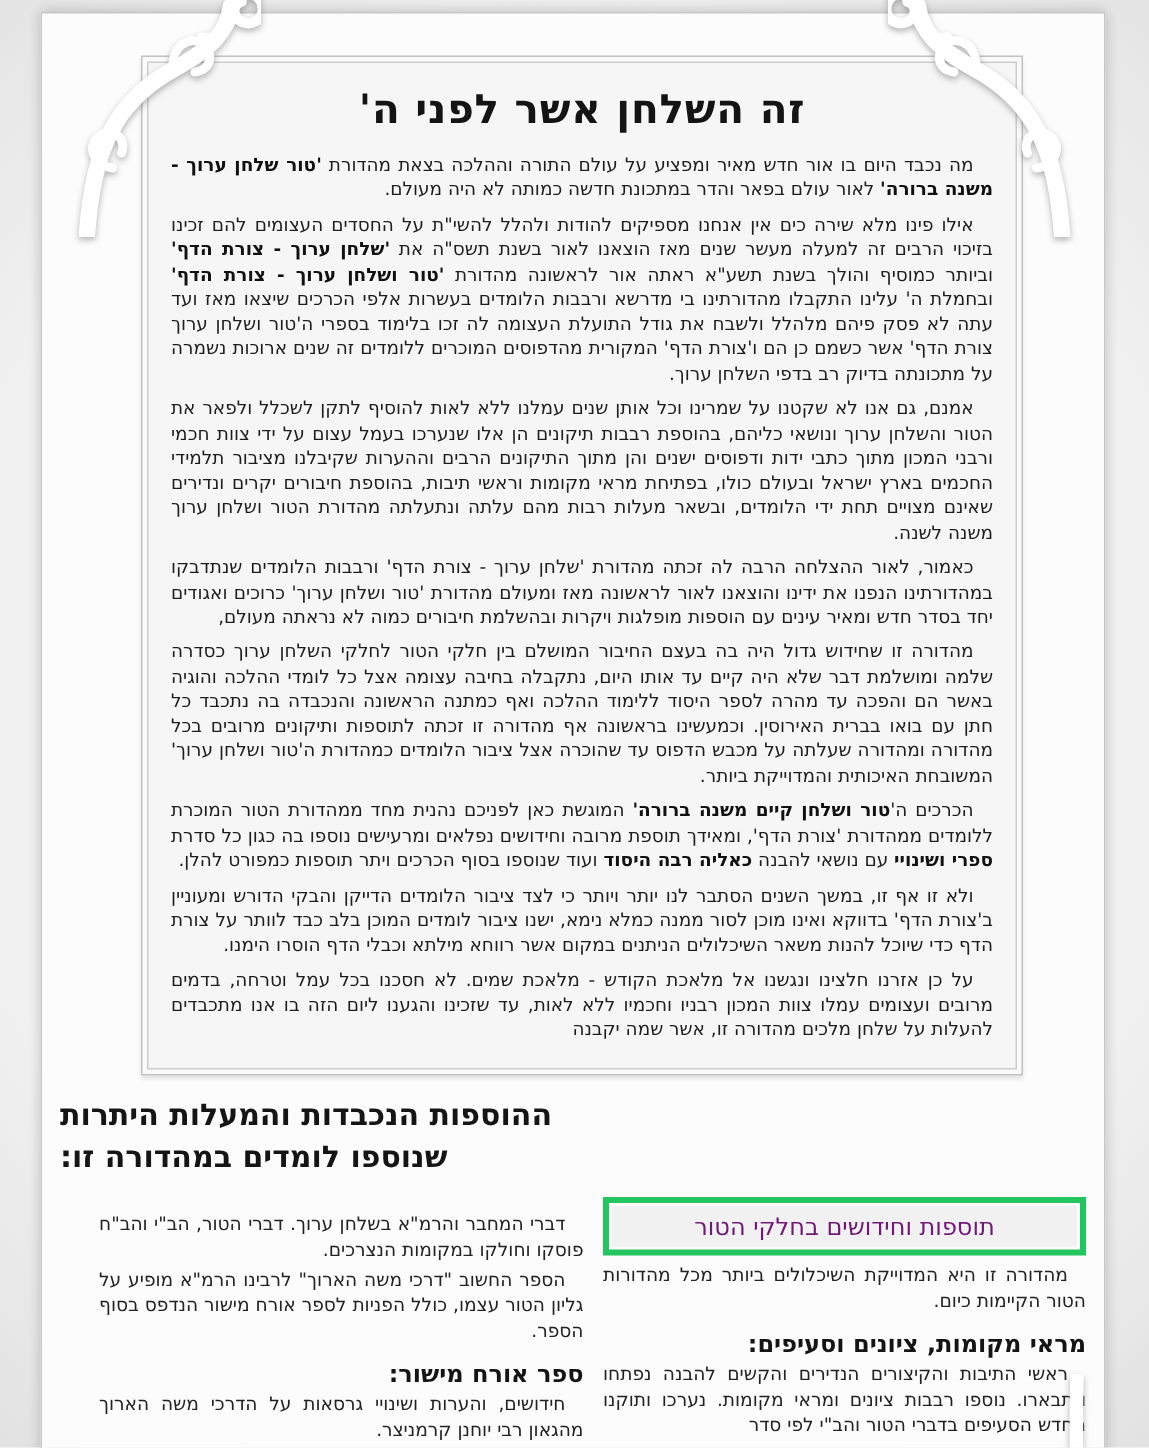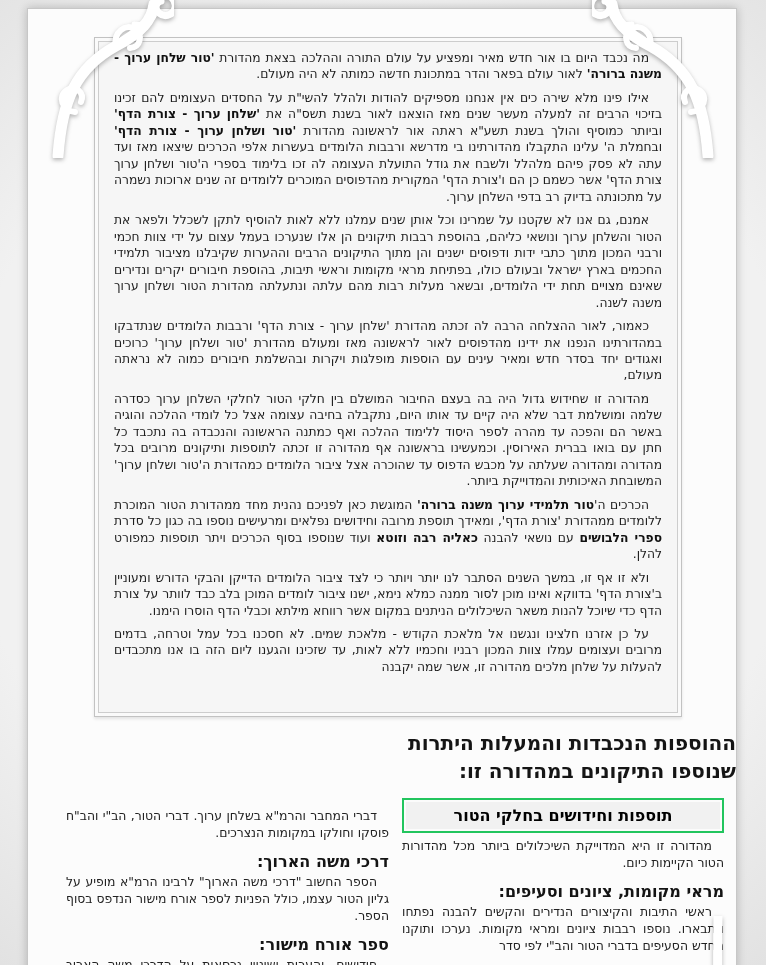--- a/index.html
+++ b/index.html
@@ -32,31 +32,31 @@
     text-align:center;font-weight:bold;font-size:27px;color:#141414;
     margin:8px 0 13px 0;letter-spacing:.5px;
   }
   .intro-p{
     font-size:12.3px;line-height:1.34;color:#1d1d1d;
     text-align:justify;text-indent:13px;margin:0 0 7px 0;
   }
   .intro-p b{font-weight:bold;color:#111;}
   .lower{position:absolute;top:708px;left:0;right:0;direction:rtl;}
   .additions-heading{
-    text-align:right;font-weight:bold;font-size:20px;line-height:1.42;
+    text-align:left;font-weight:bold;font-size:20px;line-height:1.42;
     color:#151515;margin:12px 0 12px 12px;
   }
   .cols{display:flex;direction:rtl;padding:0 12px 0 38px;gap:13px;}
   .col{min-width:0;}
   .col-right{flex:0 0 322px;}
   .col-left{flex:1;}
   .label-box{
-    border:2px solid #22c55e;background:#f1f1f1;
+    border:4px solid #22c55e;background:#f1f1f1;
     box-shadow:inset 0 0 0 2px #fbfbfb;
-    text-align:center;font-weight:bold;font-size:16px;color:#000000;
+    text-align:center;font-weight:normal;font-size:16px;color:#701a75;
     padding:6px 4px;margin-bottom:4px;
   }
   .col-heading{
     font-size:16px;font-weight:bold;color:#141414;margin:11px 0 2px 0;
   }
   .col-text{
     font-size:12.4px;line-height:1.38;color:#222;
     text-align:justify;text-indent:12px;margin:0 0 3px 0;
   }
   .lead{margin-top:9px;}
@@ -87,49 +87,49 @@
     <path d="M30,0 C29,45 30,72 30,94" stroke-width="9"></path>
     <path d="M30,94 c15,4 17,21 4,27 c-11,5 -21,-5 -14,-15" stroke-width="7"></path>
     <path d="M30,60 c-9,2 -15,8 -17,16" stroke-width="5"></path>
   </g>
 </svg>
 
 <div class="sheet">
 
   <div class="main-box">
     <div class="main-box-inner">
+      <div class="page-title">זה השלחן אשר לפני ה'</div>
       <p class="intro-p"><span>מה נכבד היום בו אור חדש מאיר ומפציע על עולם התורה וההלכה בצאת מהדורת </span><b>'טור שלחן ערוך - משנה ברורה'</b><span> לאור עולם בפאר והדר במתכונת חדשה כמותה לא היה מעולם.</span></p>
       <p class="intro-p"><span>אילו פינו מלא שירה כים אין אנחנו מספיקים להודות ולהלל להשי"ת על החסדים העצומים להם זכינו בזיכוי הרבים זה למעלה מעשר שנים מאז הוצאנו לאור בשנת תשס"ה את </span><b>'שלחן ערוך - צורת הדף'</b><span> וביותר כמוסיף והולך בשנת תשע"א ראתה אור לראשונה מהדורת </span><b>'טור ושלחן ערוך - צורת הדף'</b><span> ובחמלת ה' עלינו התקבלו מהדורתינו בי מדרשא ורבבות הלומדים בעשרות אלפי הכרכים שיצאו מאז ועד עתה לא פסק פיהם מלהלל ולשבח את גודל התועלת העצומה לה זכו בלימוד בספרי ה'טור ושלחן ערוך צורת הדף' אשר כשמם כן הם ו'צורת הדף' המקורית מהדפוסים המוכרים ללומדים זה שנים ארוכות נשמרה על מתכונתה בדיוק רב בדפי השלחן ערוך.</span></p>
       <p class="intro-p"><span>אמנם, גם אנו לא שקטנו על שמרינו וכל אותן שנים עמלנו ללא לאות להוסיף לתקן לשכלל ולפאר את הטור והשלחן ערוך ונושאי כליהם, בהוספת רבבות תיקונים הן אלו שנערכו בעמל עצום על ידי צוות חכמי ורבני המכון מתוך כתבי ידות ודפוסים ישנים והן מתוך התיקונים הרבים וההערות שקיבלנו מציבור תלמידי החכמים בארץ ישראל ובעולם כולו, בפתיחת מראי מקומות וראשי תיבות, בהוספת חיבורים יקרים ונדירים שאינם מצויים תחת ידי הלומדים, ובשאר מעלות רבות מהם עלתה ונתעלתה מהדורת הטור ושלחן ערוך משנה לשנה.</span></p>
-      <p class="intro-p"><span>כאמור, לאור ההצלחה הרבה לה זכתה מהדורת 'שלחן ערוך - צורת הדף' ורבבות הלומדים שנתדבקו במהדורתינו הנפנו את ידינו מהדפוסים לאור לראשונה מאז ומעולם מהדורת 'טור ושלחן ערוך' כרוכים ואגודים יחד בסדר חדש ומאיר עינים עם הוספות מופלגות ויקרות ובהשלמת חיבורים כמוה לא נראתה מעולם,</span></p>
+      <p class="intro-p"><span>כאמור, לאור ההצלחה הרבה לה זכתה מהדורת 'שלחן ערוך - צורת הדף' ורבבות הלומדים שנתדבקו במהדורתינו הנפנו את ידינו והוצאנו לאור לראשונה מאז ומעולם מהדורת 'טור ושלחן ערוך' כרוכים ואגודים יחד בסדר חדש ומאיר עינים עם הוספות מופלגות ויקרות ובהשלמת חיבורים כמוה לא נראתה מעולם,</span></p>
       <p class="intro-p"><span>מהדורה זו שחידוש גדול היה בה בעצם החיבור המושלם בין חלקי הטור לחלקי השלחן ערוך כסדרה שלמה ומושלמת דבר שלא היה קיים עד אותו היום, נתקבלה בחיבה עצומה אצל כל לומדי ההלכה והוגיה באשר הם והפכה עד מהרה לספר היסוד ללימוד ההלכה ואף כמתנה הראשונה והנכבדה בה נתכבד כל חתן עם בואו בברית האירוסין. וכמעשינו בראשונה אף מהדורה זו זכתה לתוספות ותיקונים מרובים בכל מהדורה ומהדורה שעלתה על מכבש הדפוס עד שהוכרה אצל ציבור הלומדים כמהדורת ה'טור ושלחן ערוך' המשובחת האיכותית והמדוייקת ביותר.</span></p>
-      <p class="intro-p"><span>הכרכים ה'</span><b>טור תלמידי ערוך משנה ברורה'</b><span> המוגשת כאן לפניכם נהנית מחד ממהדורת הטור המוכרת ללומדים ממהדורת 'צורת הדף', ומאידך תוספת מרובה וחידושים נפלאים ומרעישים נוספו בה כגון כל סדרת </span><b>ספרי הלבושים</b><span> עם נושאי להבנה </span><b>כאליה רבה וזוטא</b><span> ועוד שנוספו בסוף הכרכים ויתר תוספות כמפורט להלן.</span></p>
+      <p class="intro-p"><span>הכרכים ה'</span><b>טור ושלחן קיים משנה ברורה'</b><span> המוגשת כאן לפניכם נהנית מחד ממהדורת הטור המוכרת ללומדים ממהדורת 'צורת הדף', ומאידך תוספת מרובה וחידושים נפלאים ומרעישים נוספו בה כגון כל סדרת </span><b>ספרי ושינויי</b><span> עם נושאי להבנה </span><b>כאליה רבה היסוד</b><span> ועוד שנוספו בסוף הכרכים ויתר תוספות כמפורט להלן.</span></p>
       <p class="intro-p"><span>ולא זו אף זו, במשך השנים הסתבר לנו יותר ויותר כי לצד ציבור הלומדים הדייקן והבקי הדורש ומעוניין ב'צורת הדף' בדווקא ואינו מוכן לסור ממנה כמלא נימא, ישנו ציבור לומדים המוכן בלב כבד לוותר על צורת הדף כדי שיוכל להנות משאר השיכלולים הניתנים במקום אשר רווחא מילתא וכבלי הדף הוסרו הימנו.</span></p>
       <p class="intro-p"><span>על כן אזרנו חלצינו ונגשנו אל מלאכת הקודש - מלאכת שמים. לא חסכנו בכל עמל וטרחה, בדמים מרובים ועצומים עמלו צוות המכון רבניו וחכמיו ללא לאות, עד שזכינו והגענו ליום הזה בו אנו מתכבדים להעלות על שלחן מלכים מהדורה זו, אשר שמה יקבנה </span></p>
     </div>
   </div>
 
   <div class="lower">
     <div class="additions-heading">
       <div>ההוספות הנכבדות והמעלות היתרות</div>
-      <div>שנוספו התיקונים במהדורה זו:</div>
+      <div>שנוספו לומדים במהדורה זו:</div>
     </div>
 
     <div class="cols">
 
       <div class="col col-right">
         <div class="label-box">תוספות וחידושים בחלקי הטור</div>
         <p class="col-text">מהדורה זו היא המדוייקת השיכלולים ביותר מכל מהדורות הטור הקיימות כיום.</p>
         <div class="col-heading">מראי מקומות, ציונים וסעיפים:</div>
         <p class="col-text">ראשי התיבות והקיצורים הנדירים והקשים להבנה נפתחו ונתבארו. נוספו רבבות ציונים ומראי מקומות. נערכו ותוקנו מחדש הסעיפים בדברי הטור והב"י לפי סדר</p>
       </div>
 
       <div class="col col-left">
         <p class="col-text lead">דברי המחבר והרמ"א בשלחן ערוך. דברי הטור, הב"י והב"ח פוסקו וחולקו במקומות הנצרכים.</p>
-        <div class="col-heading">דרכי משה הארוך:</div>
         <p class="col-text">הספר החשוב "דרכי משה הארוך" לרבינו הרמ"א מופיע על גליון הטור עצמו, כולל הפניות לספר אורח מישור הנדפס בסוף הספר.</p>
         <div class="col-heading">ספר אורח מישור:</div>
         <p class="col-text">חידושים, והערות ושינויי גרסאות על הדרכי משה הארוך מהגאון רבי יוחנן קרמניצר.</p>
       </div>
 
     </div>
   </div>
 
 </div>
 

